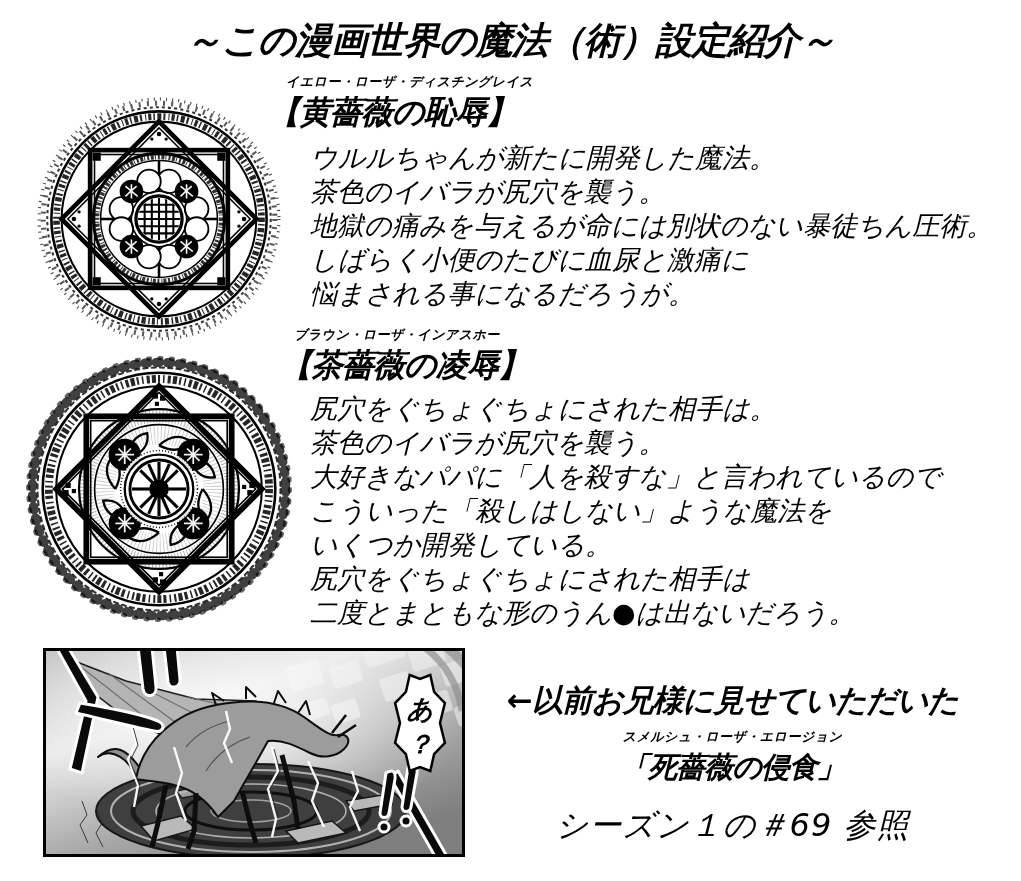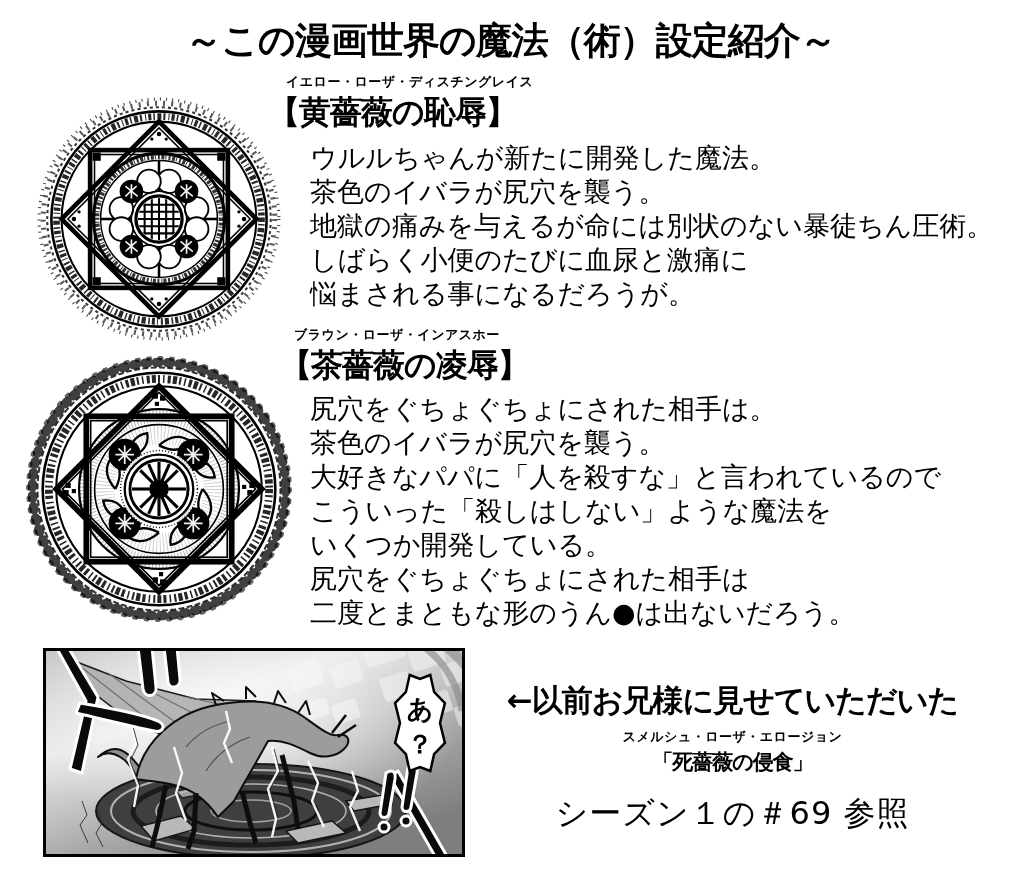--- a/index.html
+++ b/index.html
@@ -1,18 +1,18 @@
 <!DOCTYPE html>
 <html><head>
 <meta charset="utf-8">
 <style>
   html,body{margin:0;padding:0;background:#fff;}
   .page{
     position:relative;width:1021px;height:881px;background:#ffffff;
-    font-family:"DejaVu Sans","Liberation Sans",sans-serif;color:#000;overflow:hidden;
+    font-family:"DejaVu Sans","Liberation Sans",sans-serif;color:#000;overflow:hidden;font-style:italic;
   }
   .abs{position:absolute;}
   .page-title{
     top:16px;left:0;width:100%;text-align:center;
     font-size:37px;font-weight:900;letter-spacing:-1px;white-space:nowrap;
   }
   .rubytext{
     font-size:13px;font-weight:600;letter-spacing:.5px;white-space:nowrap;
   }
   .spell-heading{
@@ -29,21 +29,21 @@
   .para2{top:392px;left:310px;}
   .circle1{top:96px;left:36px;width:246px;height:246px;}
   .circle2{top:354px;left:24px;width:270px;height:270px;}
   .panel{
     top:648px;left:43px;width:416px;height:203px;
     border:3px solid #000;box-sizing:content-box;background:#cfcfcf;
   }
   .footer{top:680px;left:455px;width:555px;text-align:center;}
   .f-intro{font-size:31px;font-weight:900;white-space:nowrap;letter-spacing:-1px;}
   .f-ruby{font-size:13px;font-weight:600;margin-top:6px;letter-spacing:.5px;}
-  .f-spell{font-size:21px;font-weight:900;margin-top:2px;letter-spacing:-1px;}
+  .f-spell{font-size:29px;font-weight:900;margin-top:2px;letter-spacing:-1px;}
   .f-ref{font-size:32px;font-weight:400;margin-top:16px;letter-spacing:1px;}
   svg text{font-family:"DejaVu Sans","Liberation Sans",sans-serif;}
 </style>
 </head>
 <body>
 
 <div class="page">
 
   <div class="abs page-title">～この漫画世界の魔法（術）設定紹介～</div>
 

